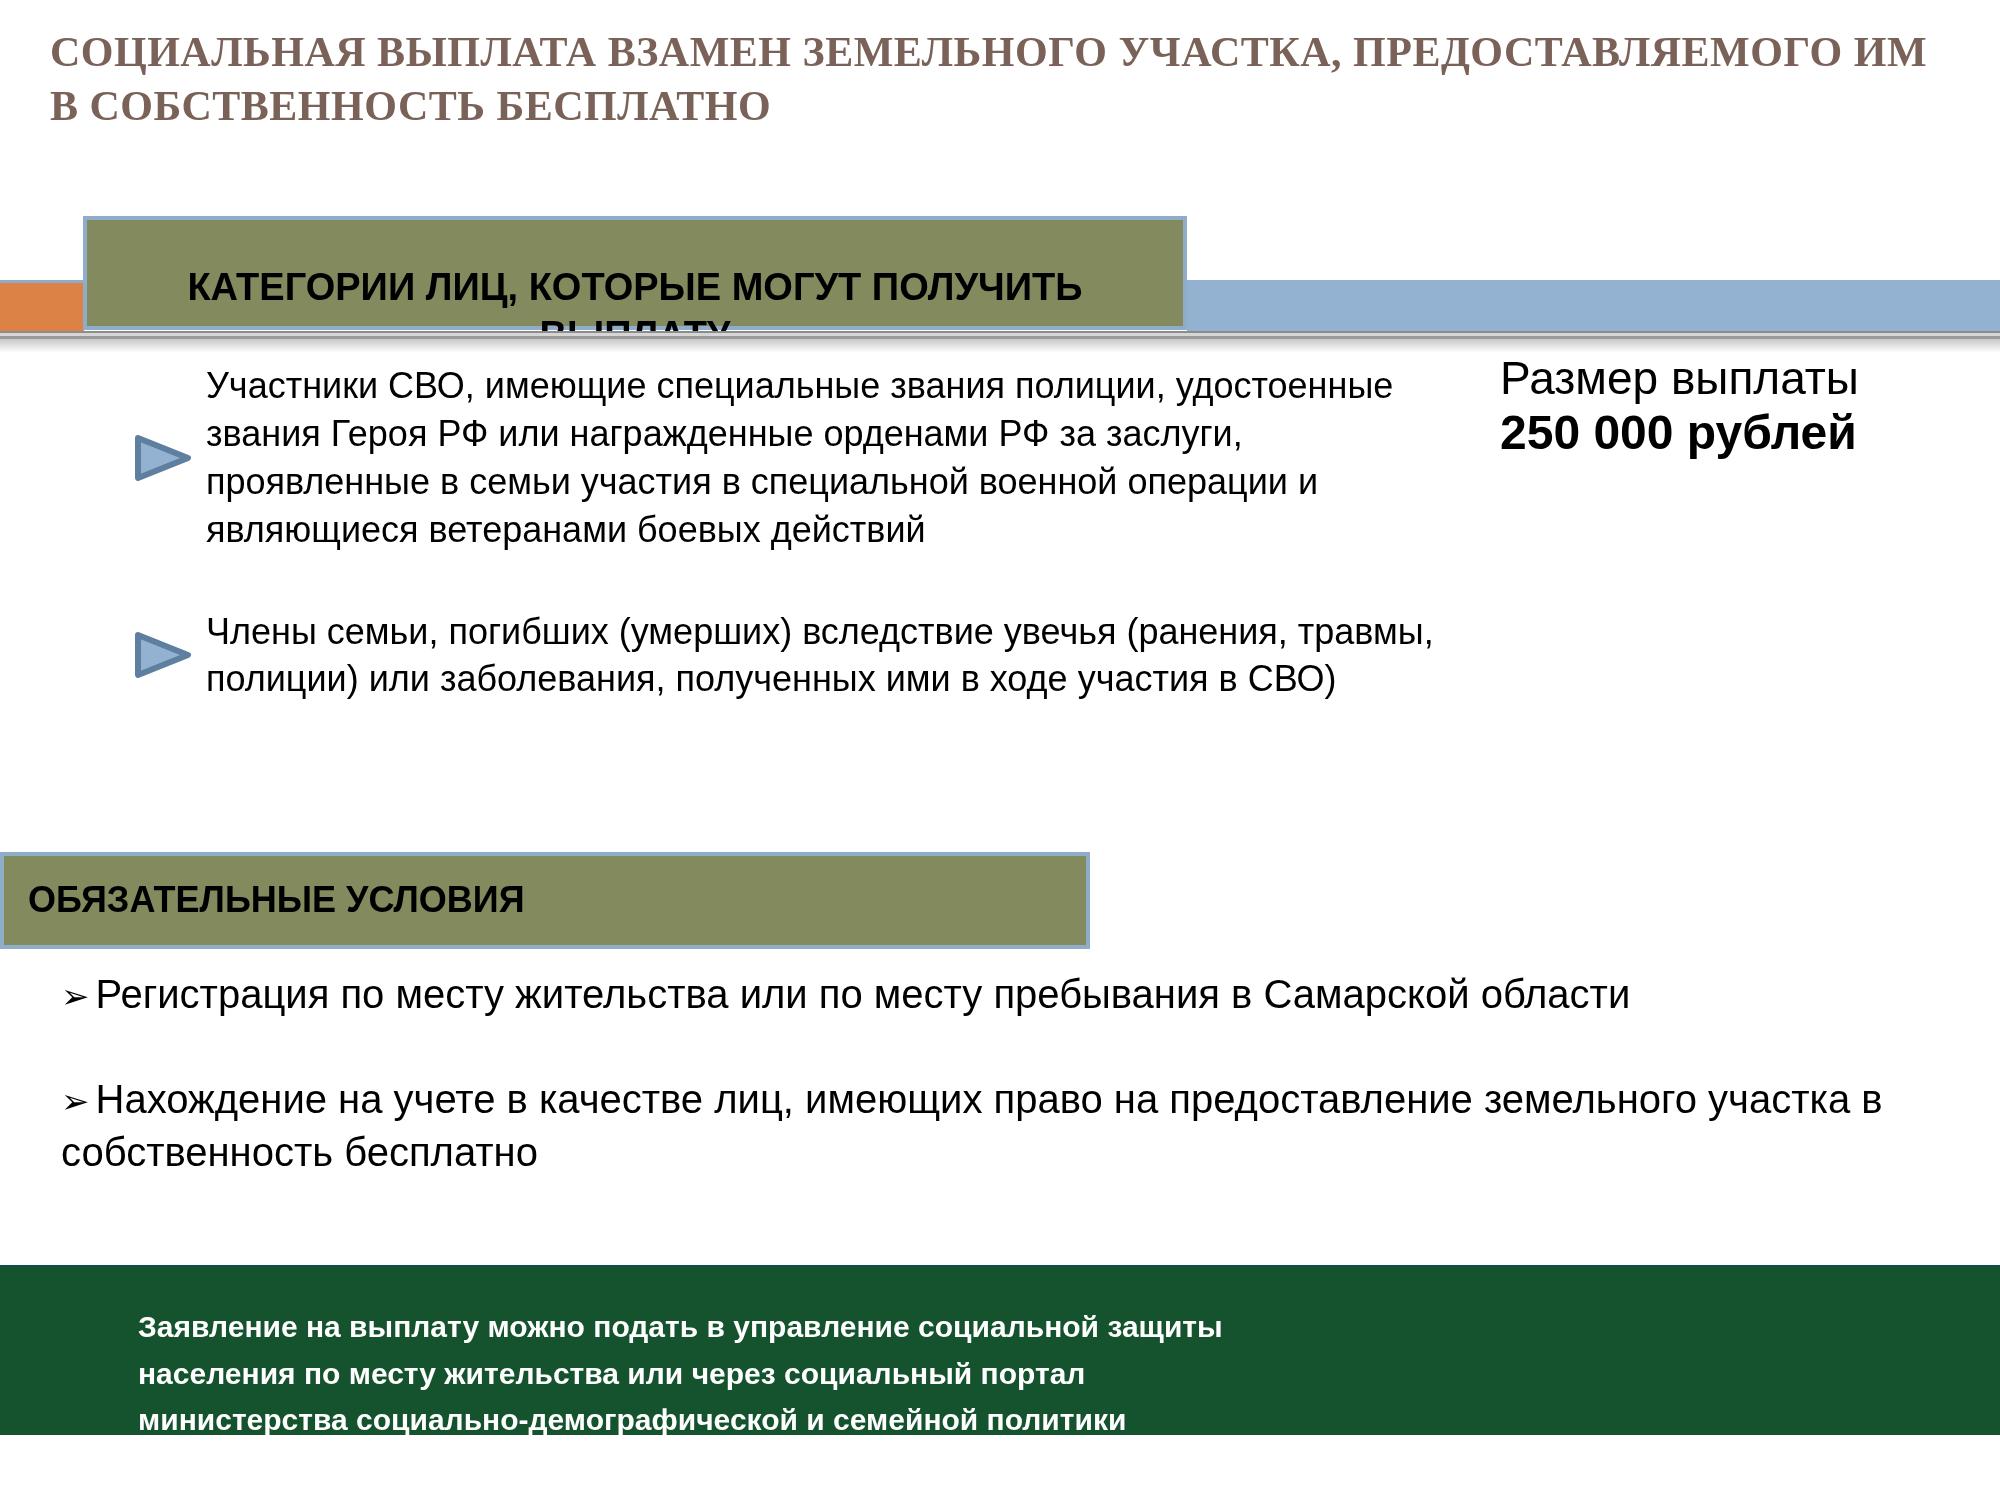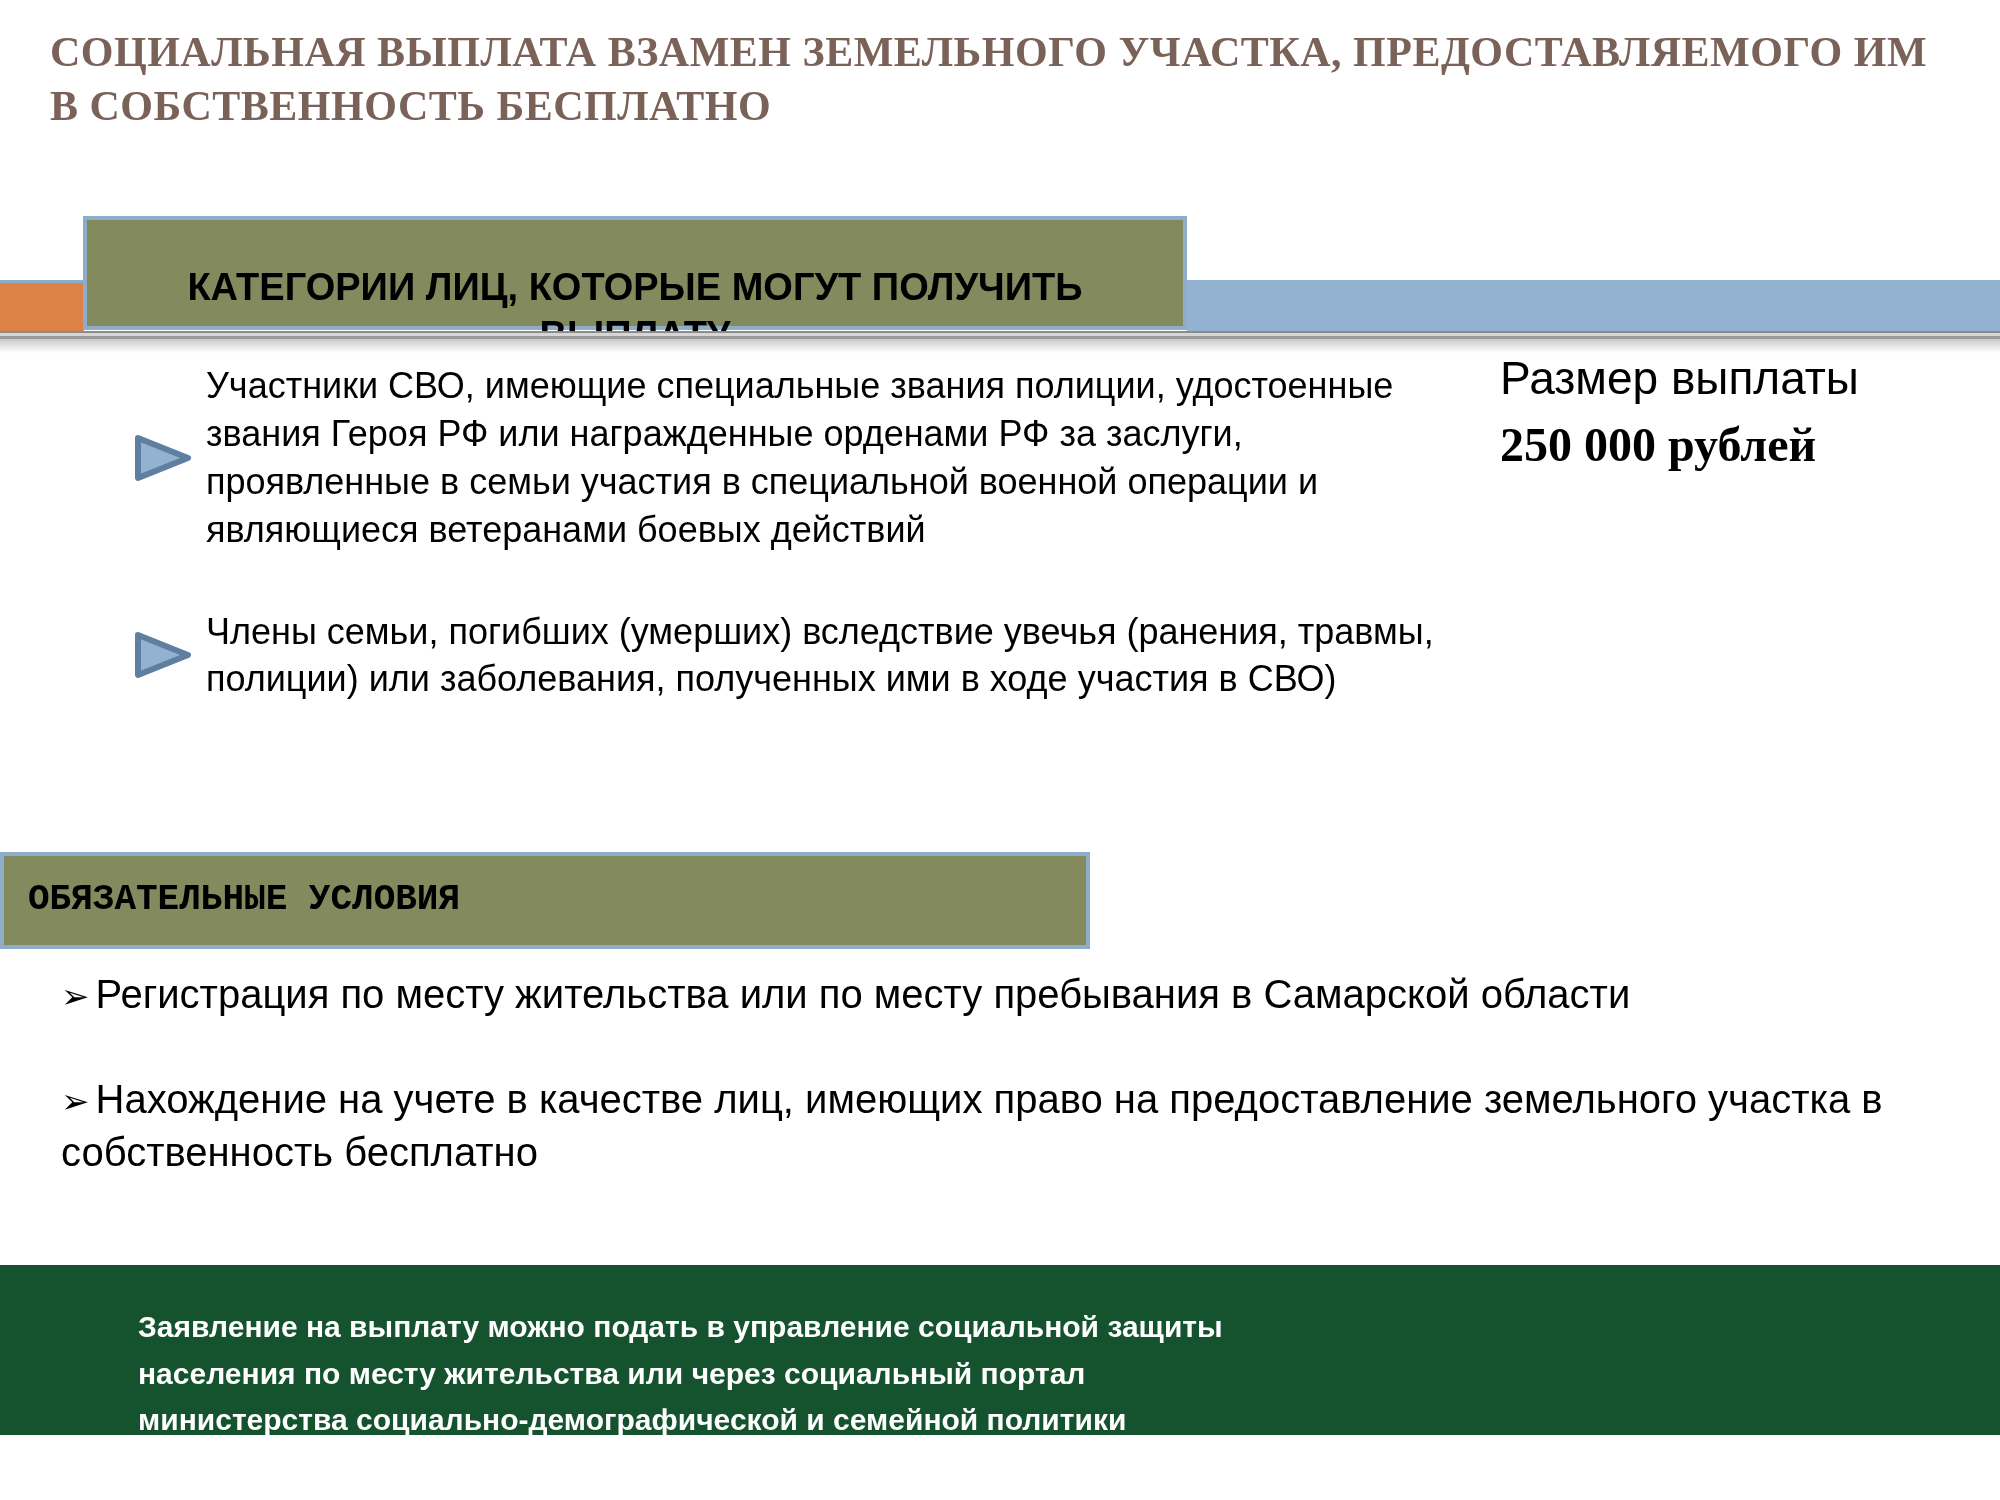--- a/index.html
+++ b/index.html
@@ -91,21 +91,20 @@
     top: 852px;
     width: 1090px;
     height: 97px;
   }
   #cond-box .box-label {
     position: absolute;
     left: 24px;
     top: 22px;
     font-size: 36px;
     line-height: 1.2;
-    font-family: Liberation Mono, monospace;
   }
 
   
   .cat-list {
     position: absolute;
     left: 130px;
     top: 362px;
     width: 1370px;
   }
   .cat-item {
@@ -140,22 +139,21 @@
   }
   .amount-label {
     font-size: 46px;
     line-height: 1.1;
     font-weight: normal;
   }
   .amount-value {
     font-size: 48px;
     line-height: 1.12;
     font-weight: bold;
-    margin-top: 14px;
-    font-family: Liberation Serif, serif;
+    margin-top: 2px;
   }
 
   
   .conditions {
     position: absolute;
     left: 16px;
     top: 968px;
     width: 1960px;
   }
   .cond-item {

